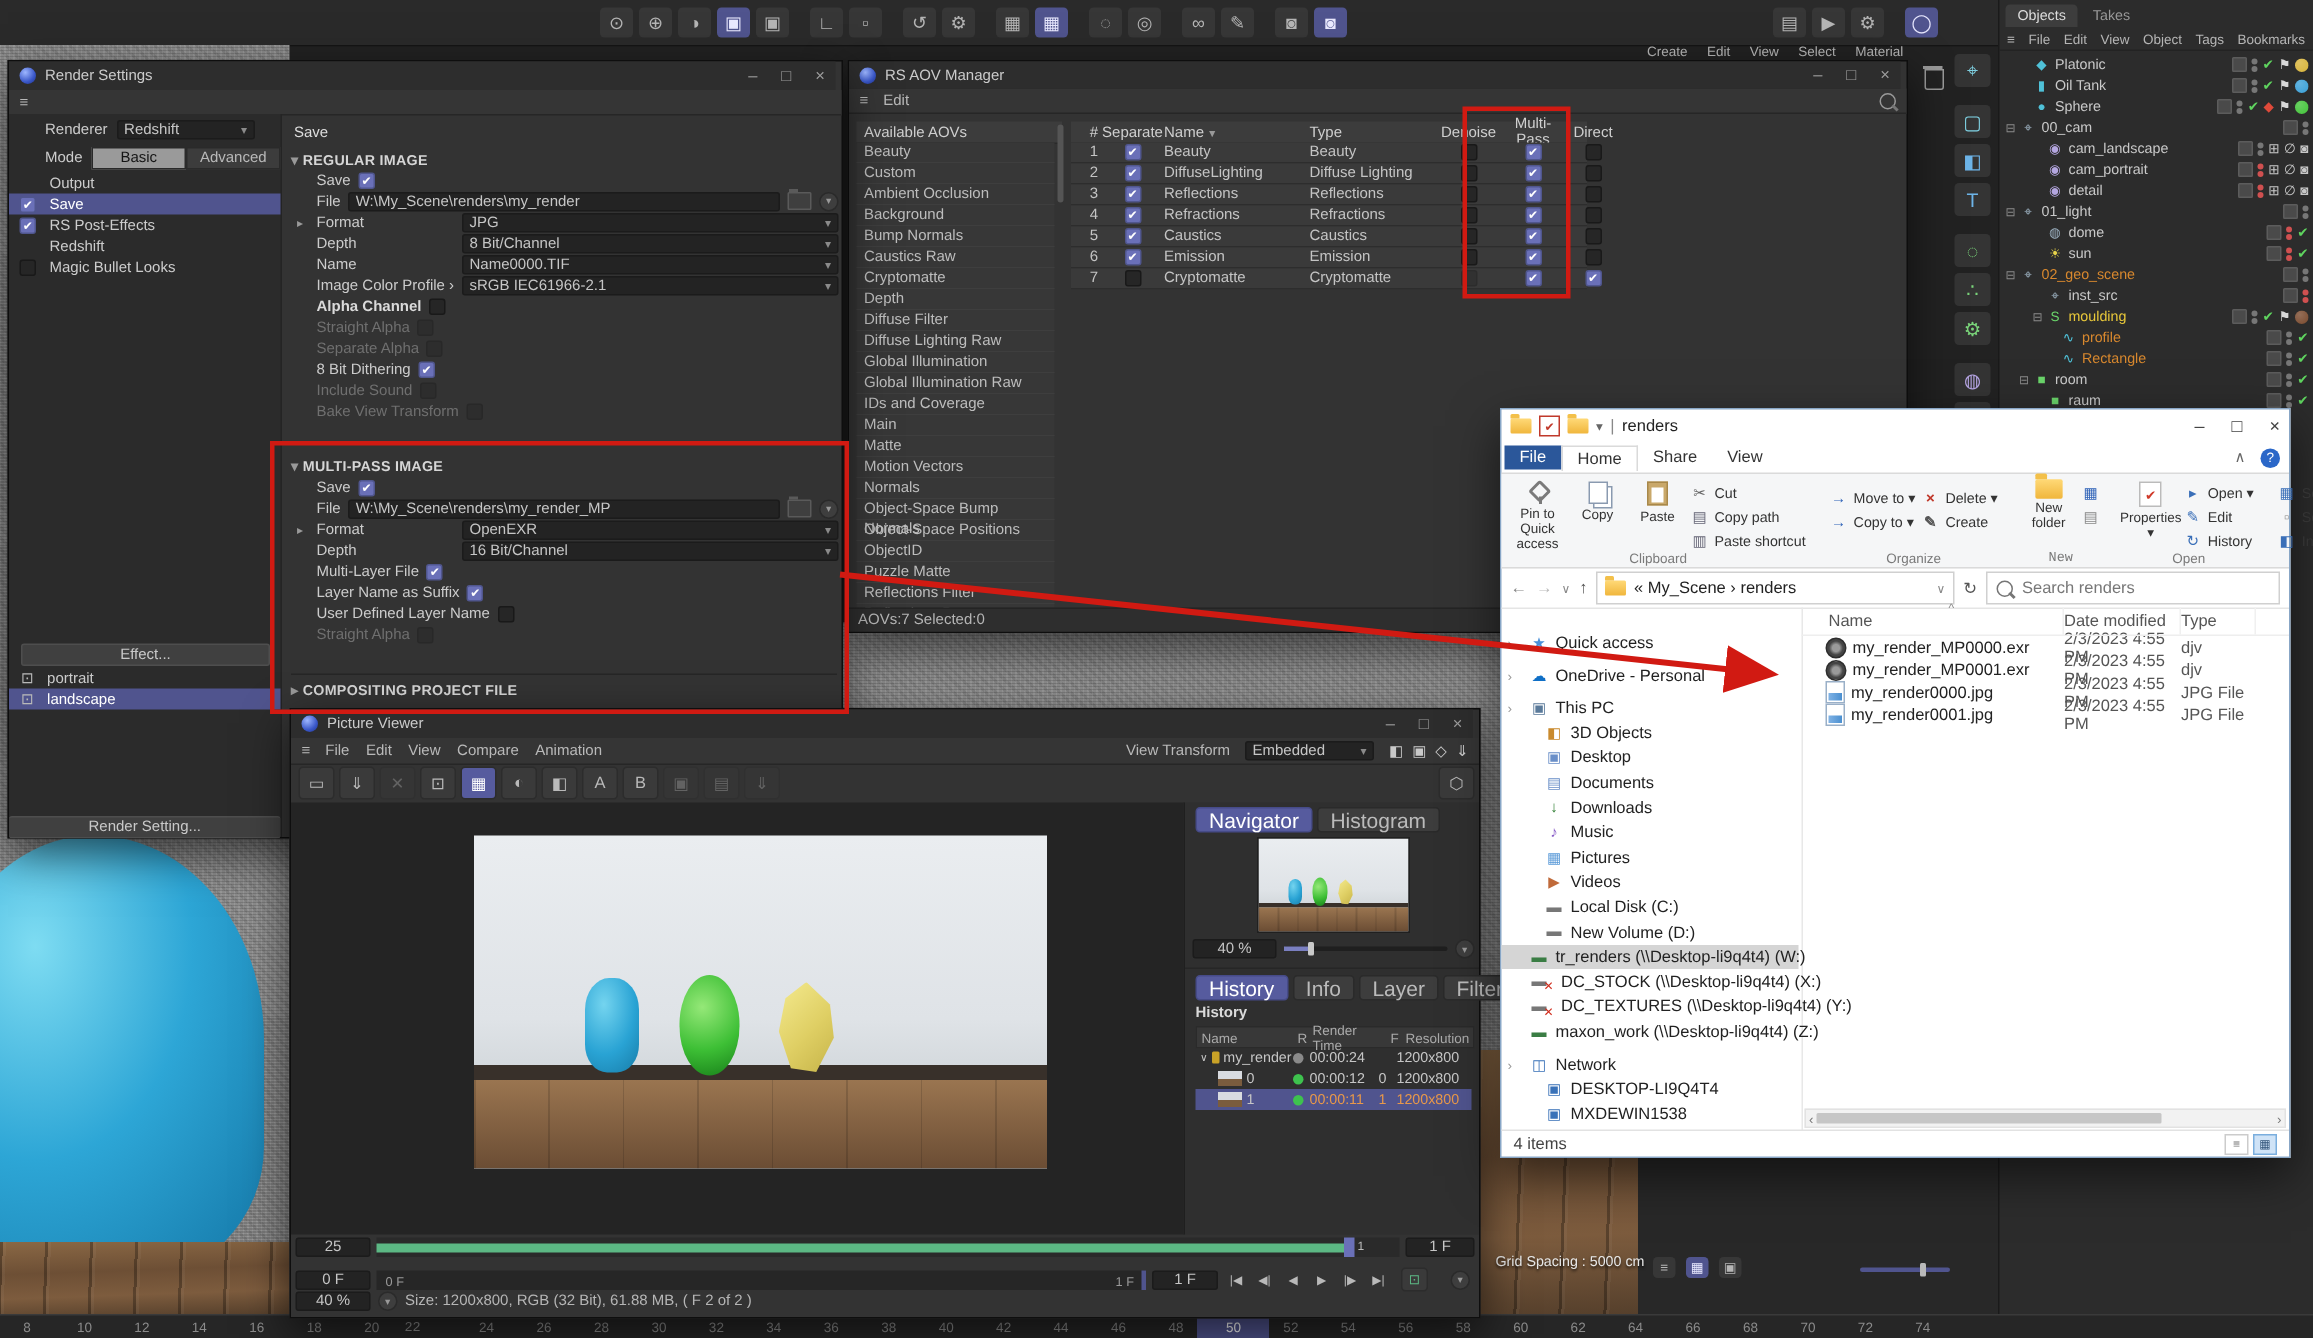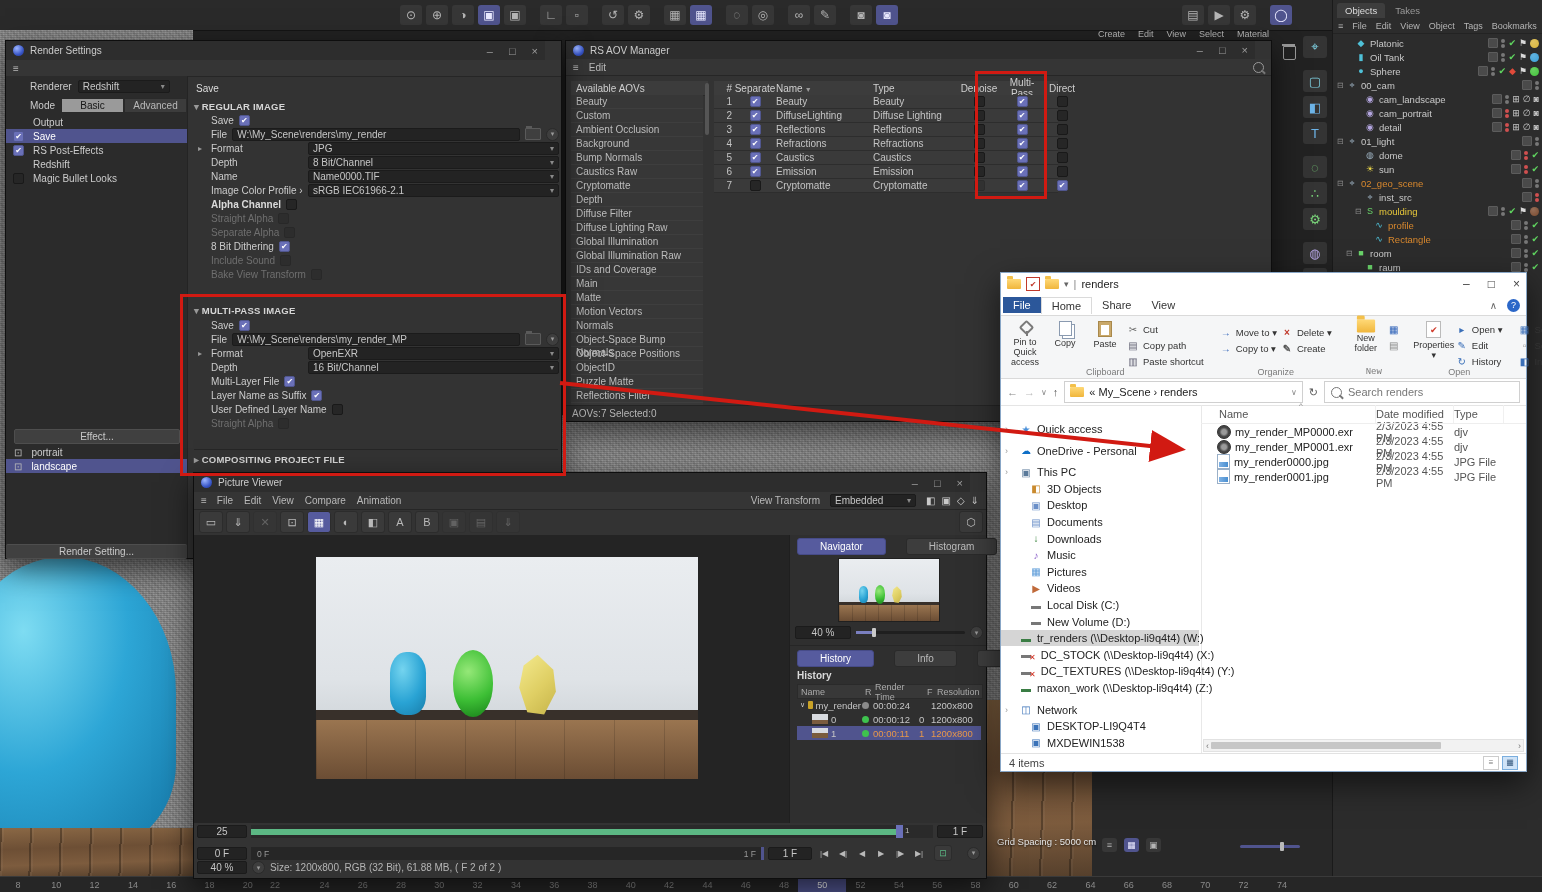--- a/index.html
+++ b/index.html
@@ -38,21 +38,21 @@
   .t-dots.red i{background:#d05050;}
   .t-mat{width:9px;height:9px;border-radius:50%;}
   .t-g{font-size:9px;}
   
   .ruler{left:0;top:876px;width:1542px;height:16px;background:#262626;border-top:1px solid #3a3a3a;}
   .rnum{position:absolute;top:3px;width:22px;text-align:center;font-size:9px;color:#8b8b8b;}
   .rnum.cur{color:#fff;}
   .playslab{position:absolute;left:798px;top:0;width:48px;height:16px;background:#50548e;}
   
   .win{position:absolute;background:#333;border:1px solid #0e0e0e;box-shadow:0 10px 28px rgba(0,0,0,.6);}
-  .tb{position:absolute;left:0;top:0;right:16px;height:19px;background:#2d2d2d;border-bottom:1px solid #1f1f1f;
+  .tb{position:absolute;left:0;top:0;right:4px;height:19px;background:#2d2d2d;border-bottom:1px solid #1f1f1f;
       display:flex;align-items:center;padding:0 7px;gap:6px;color:#cbcbcb;font-size:10px;}
   .logo{width:11px;height:11px;border-radius:50%;flex:none;
         background:radial-gradient(circle at 35% 30%,#9db6ff,#3a57c8 60%,#1c2f86);}
   .winbtns{margin-left:auto;display:flex;gap:16px;color:#9d9d9d;font-size:11px;}
   .winbtns span{cursor:default;}
   .mstrip{position:absolute;left:0;right:0;height:16px;background:#353535;border-bottom:1px solid #262626;
           display:flex;align-items:center;padding:0 7px;gap:10px;color:#b9b9b9;}
   .fld{background:#232323;border:1px solid #1b1b1b;border-radius:2px;color:#c6c6c6;font-size:10px;
        padding:0 4px;height:13px;display:flex;align-items:center;box-sizing:border-box;}
   .dda{margin-left:auto;color:#8a8a8a;font-size:8px;}
@@ -78,22 +78,22 @@
   .aov-hd{height:14px;background:#3c3c3c;border-bottom:1px solid #2a2a2a;color:#cfcfcf;display:flex;align-items:center;}
   .aov-tr{height:13px;background:#3a3a3a;border-bottom:1px solid #2d2d2d;display:flex;align-items:center;color:#c4c4c4;}
   .c-num{width:18px;text-align:right;padding-right:4px;flex:none;}
   .c-en{width:38px;display:flex;justify-content:center;flex:none;}
   .c-name{width:97px;flex:none;padding-left:2px;}
   .c-type{width:86px;flex:none;}
   .c-dn{width:40px;display:flex;justify-content:center;flex:none;}
   .c-mp{width:46px;display:flex;justify-content:center;flex:none;}
   .c-dir{width:34px;display:flex;justify-content:center;flex:none;}
   
-  .pv-tab{height:15px;padding:0 22px;display:inline-flex;align-items:center;background:#3d3d3d;border:1px solid #2a2a2a;
-          border-radius:3px;color:#bbb;margin-right:20px;font-size:10px;}
+  .pv-tab{height:15px;padding:0 8px;display:inline-flex;align-items:center;background:#3d3d3d;border:1px solid #2a2a2a;
+          border-radius:3px;color:#bbb;margin-right:3px;font-size:14px;}
   .pv-tab.on{background:#565b9e;color:#fff;border-color:#464b88;}
   .tbtn{width:22px;height:20px;background:#3a3a3a;border:1px solid #2c2c2c;border-radius:3px;margin-right:3px;
         display:inline-flex;align-items:center;justify-content:center;color:#b9b9b9;font-size:11px;}
   .tbtn.hl{background:#565b9e;color:#fff;}
   .tbtn.off{opacity:.35;}
   .hist-row{height:14px;display:flex;align-items:center;font-size:9.5px;color:#c6c6c6;}
   .scene{position:absolute;overflow:hidden;background:linear-gradient(180deg,#eaedf0 0%,#dfe3e7 55%,#d5dade 69%);}
   .sc-base{position:absolute;left:0;right:0;top:69%;height:4.5%;background:#38302a;}
   .sc-floor{position:absolute;left:0;right:0;top:73.5%;bottom:0;background-image:
     repeating-linear-gradient(90deg,rgba(0,0,0,.14) 0 1px,transparent 1px 13%),
@@ -473,21 +473,21 @@
 
   <div class="abs ruler" id="ruler">
       <div class="playslab"></div>
       <div class="rnum" style="left: 7px;">8</div>
       <div class="rnum" style="left: 45.3px;">10</div>
       <div class="rnum" style="left: 83.6px;">12</div>
       <div class="rnum" style="left: 121.9px;">14</div>
       <div class="rnum" style="left: 160.2px;">16</div>
       <div class="rnum" style="left: 198.5px;">18</div>
       <div class="rnum" style="left: 236.8px;">20</div>
-      <div class="rnum" style="left: 264px;">22</div>
+      <div class="rnum" style="left: 264px; font-family: Liberation Mono, monospace;">22</div>
       <div class="rnum" style="left: 313.4px;">24</div>
       <div class="rnum" style="left: 351.7px;">26</div>
       <div class="rnum" style="left: 390px;">28</div>
       <div class="rnum" style="left: 428.3px;">30</div>
       <div class="rnum" style="left: 466.6px;">32</div>
       <div class="rnum" style="left: 504.9px;">34</div>
       <div class="rnum" style="left: 543.2px;">36</div>
       <div class="rnum" style="left: 581.5px;">38</div>
       <div class="rnum" style="left: 619.8px;">40</div>
       <div class="rnum" style="left: 658.1px;">42</div>

